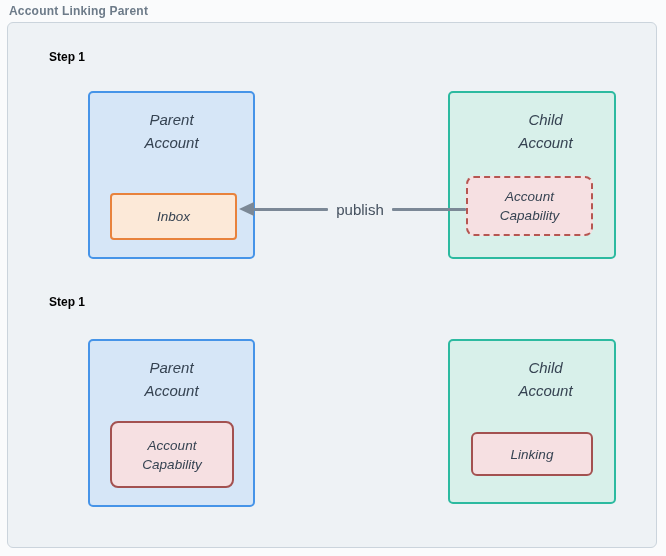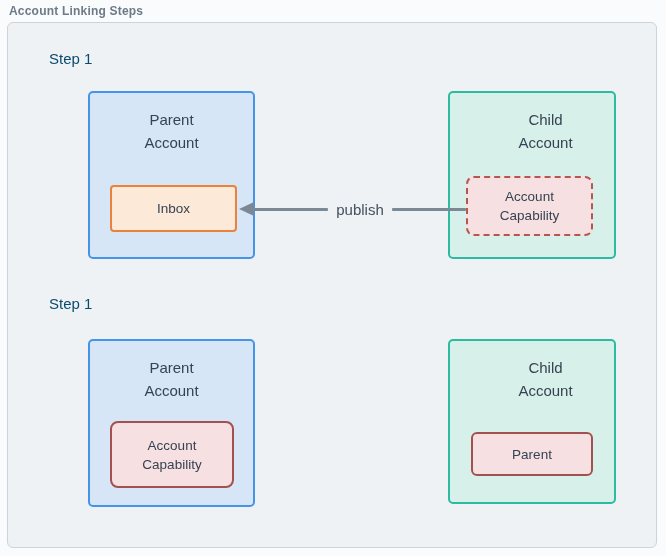--- a/index.html
+++ b/index.html
@@ -26,30 +26,31 @@
     left: 7px; top: 22px;
     width: 650px; height: 526px;
     background: #eef2f5;
     border: 1px solid #cbd4dc;
     border-radius: 6px;
   }
 
   .step-label {
     position: absolute;
     left: 41px;
-    font-size: 15px;
-    font-weight: normal;
-    color: #0c4a6e;
+    font-size: 12px;
+    font-weight: bold;
+    color: #000000;
   }
   .step-label.s1 { top: 27px; }
   .step-label.s2 { top: 272px; }
 
   .outer {
     position: absolute;
     border-radius: 5px;
+    font-style: italic;
   }
   .outer.parent { background: #d6e6f7; border: 2px solid #4694e8; }
   .outer.child  { background: #d8f0ea; border: 2px solid #2cbaa0; padding-left: 27px; }
   .outer.p1 { left: 80px;  top: 68px;  width: 167px; height: 168px; }
   .outer.c1 { left: 440px; top: 68px;  width: 168px; height: 168px; }
   .outer.p2 { left: 80px;  top: 316px; width: 167px; height: 168px; }
   .outer.c2 { left: 440px; top: 316px; width: 168px; height: 165px; }
 
   .outer-title {
     margin: 15px auto 0 auto;
@@ -66,21 +67,21 @@
     align-items: center;
     justify-content: center;
     text-align: center;
     font-size: 13.5px;
     line-height: 19px;
     color: #364352;
   }
   .inner .inner-label { display: block; max-width: 92px; }
 
   .inner.inbox {
-    left: 20px; top: 92px; width: 127px; height: 47px;
+    left: 20px; top: 100px; width: 127px; height: 47px;
     background: #fce9d8; border: 2px solid #e8823c; border-radius: 4px;
   }
   .inner.cap-dashed {
     left: 16px; top: 83px; width: 127px; height: 60px;
     background: #f6e0e2; border: 2px dashed #b65651; border-radius: 8px;
   }
   .inner.cap-solid {
     left: 20px; top: 80px; width: 124px; height: 67px;
     background: #f6e0e2; border: 2px solid #a35150; border-radius: 8px;
   }
@@ -119,21 +120,21 @@
     border-top: 7px solid transparent;
     border-bottom: 7px solid transparent;
     border-left: 15px solid #7b8896;
   }
 </style>
 </head>
 <body>
 
 <div class="page">
 
-  <div class="fig-title">Account Linking Steps</div>
+  <div class="fig-title">Account Linking Parent</div>
 
   <div class="canvas">
 
     <div class="step-label s1">Step 1</div>
 
     <div class="outer parent p1">
       <div class="outer-title">Parent Account</div>
       <div class="inner inbox">
         <span class="inner-label">Inbox</span>
       </div>
@@ -158,19 +159,19 @@
     <div class="outer parent p2">
       <div class="outer-title">Parent Account</div>
       <div class="inner cap-solid">
         <span class="inner-label">Account Capability</span>
       </div>
     </div>
 
     <div class="outer child c2">
       <div class="outer-title">Child Account</div>
       <div class="inner acct-solid">
-        <span class="inner-label">Parent</span>
+        <span class="inner-label">Linking</span>
       </div>
     </div>
 
 
   </div>
 </div>
 
 </body></html>

